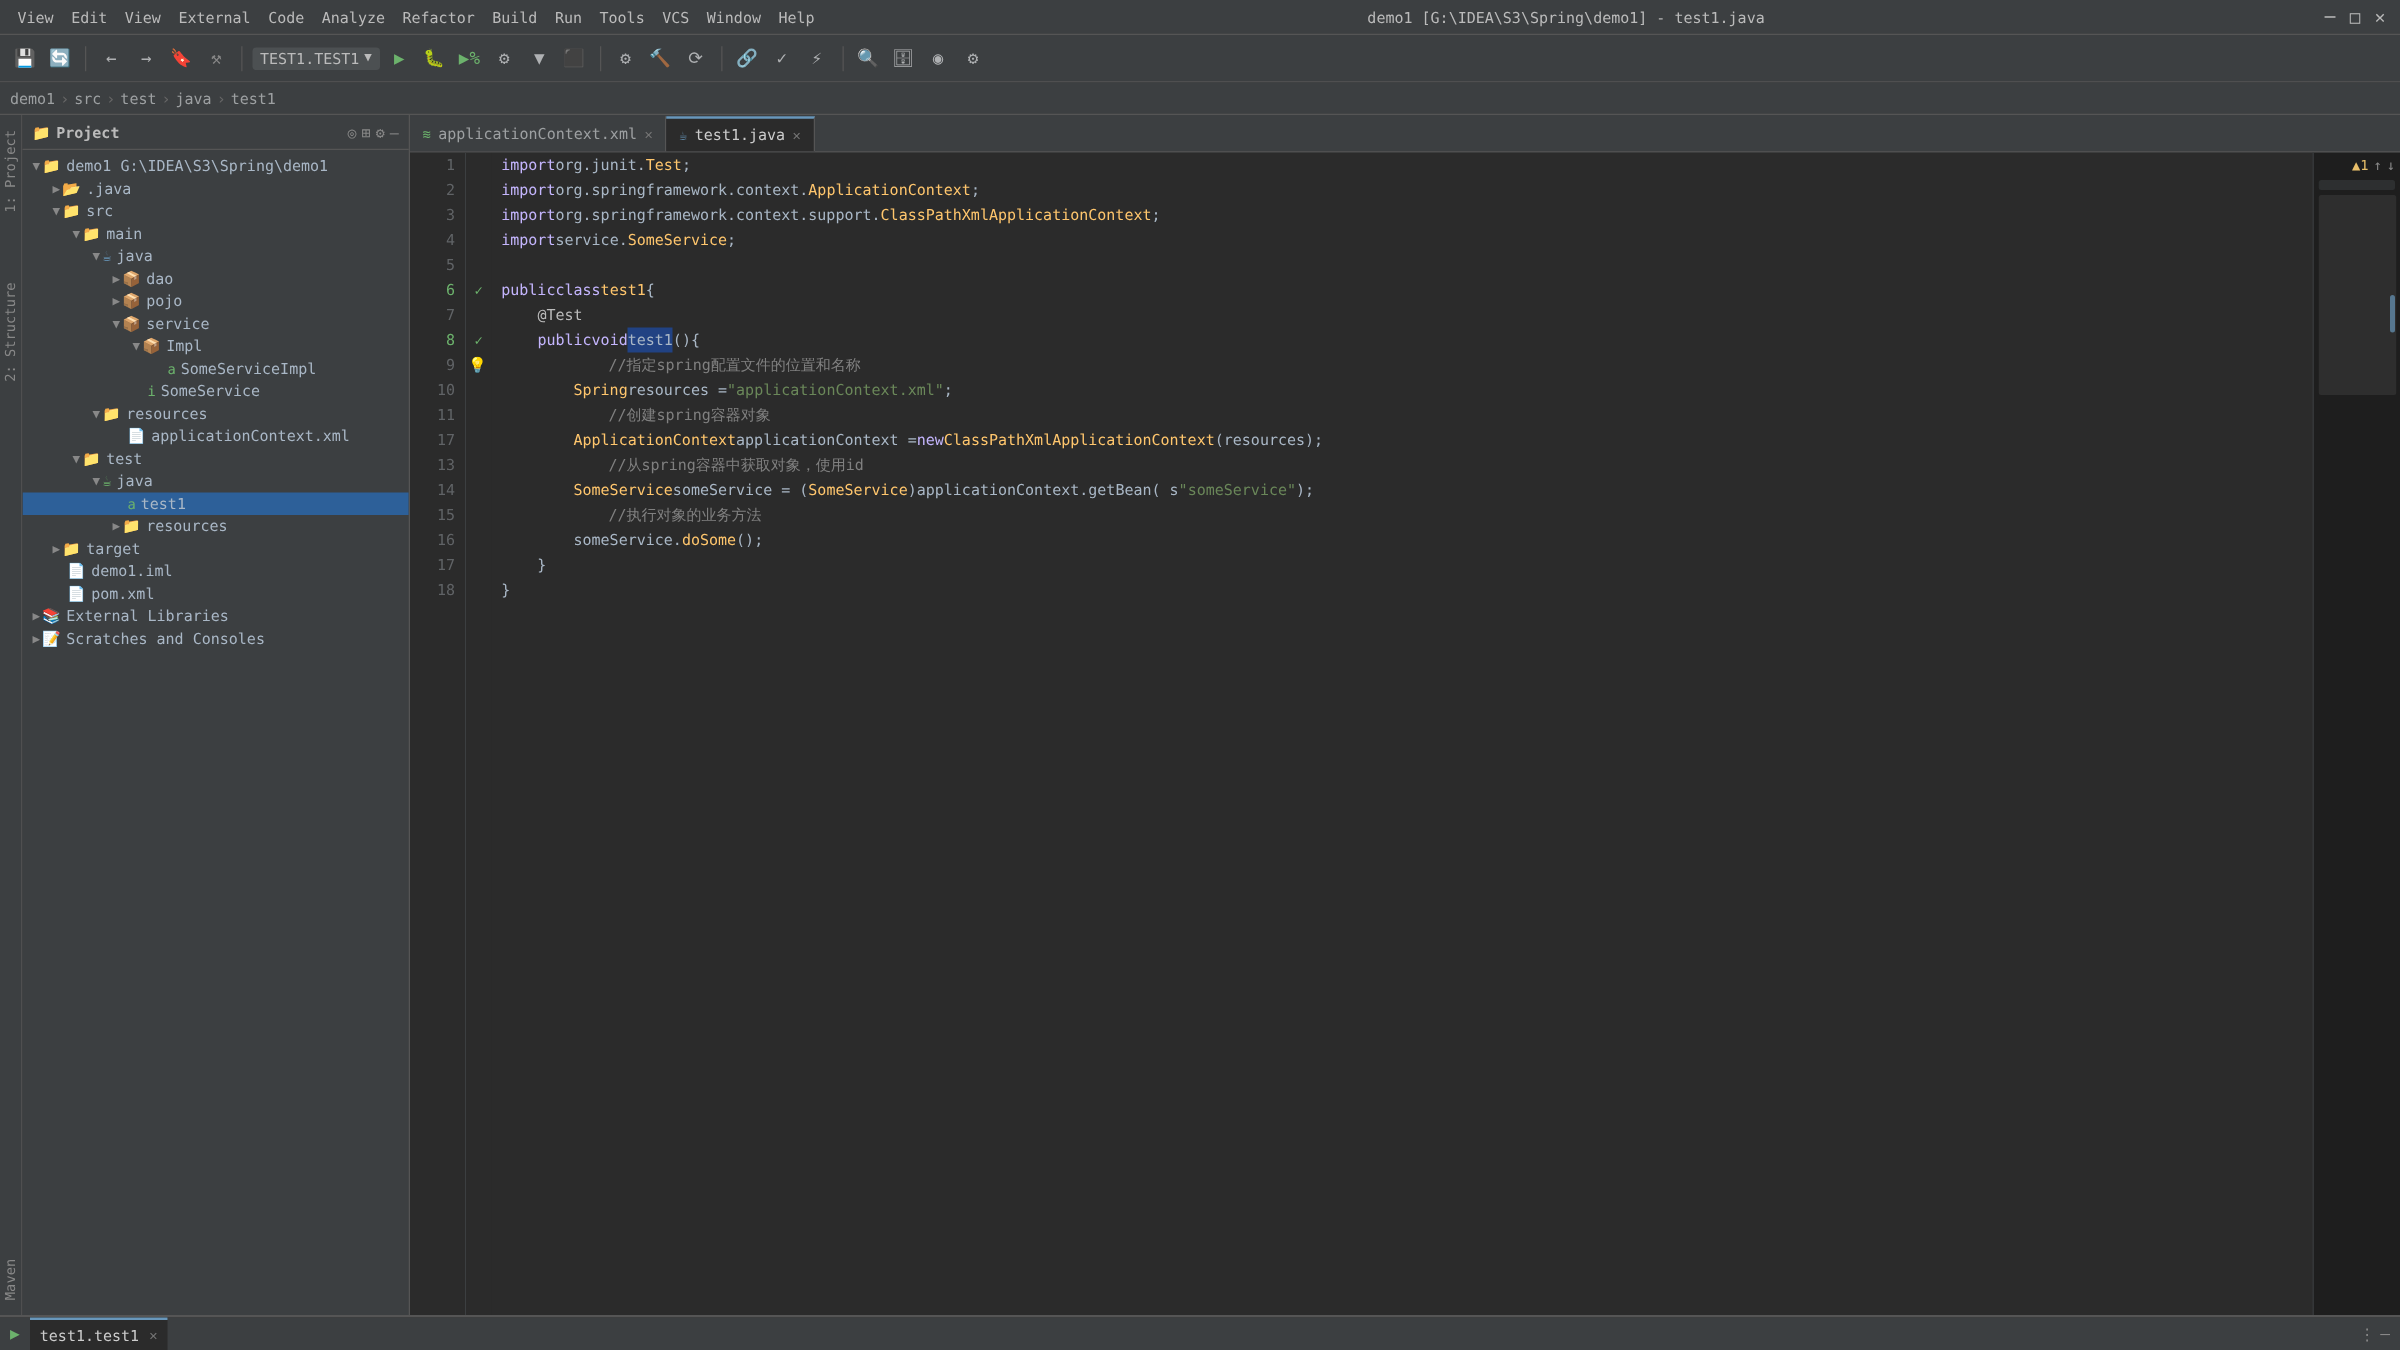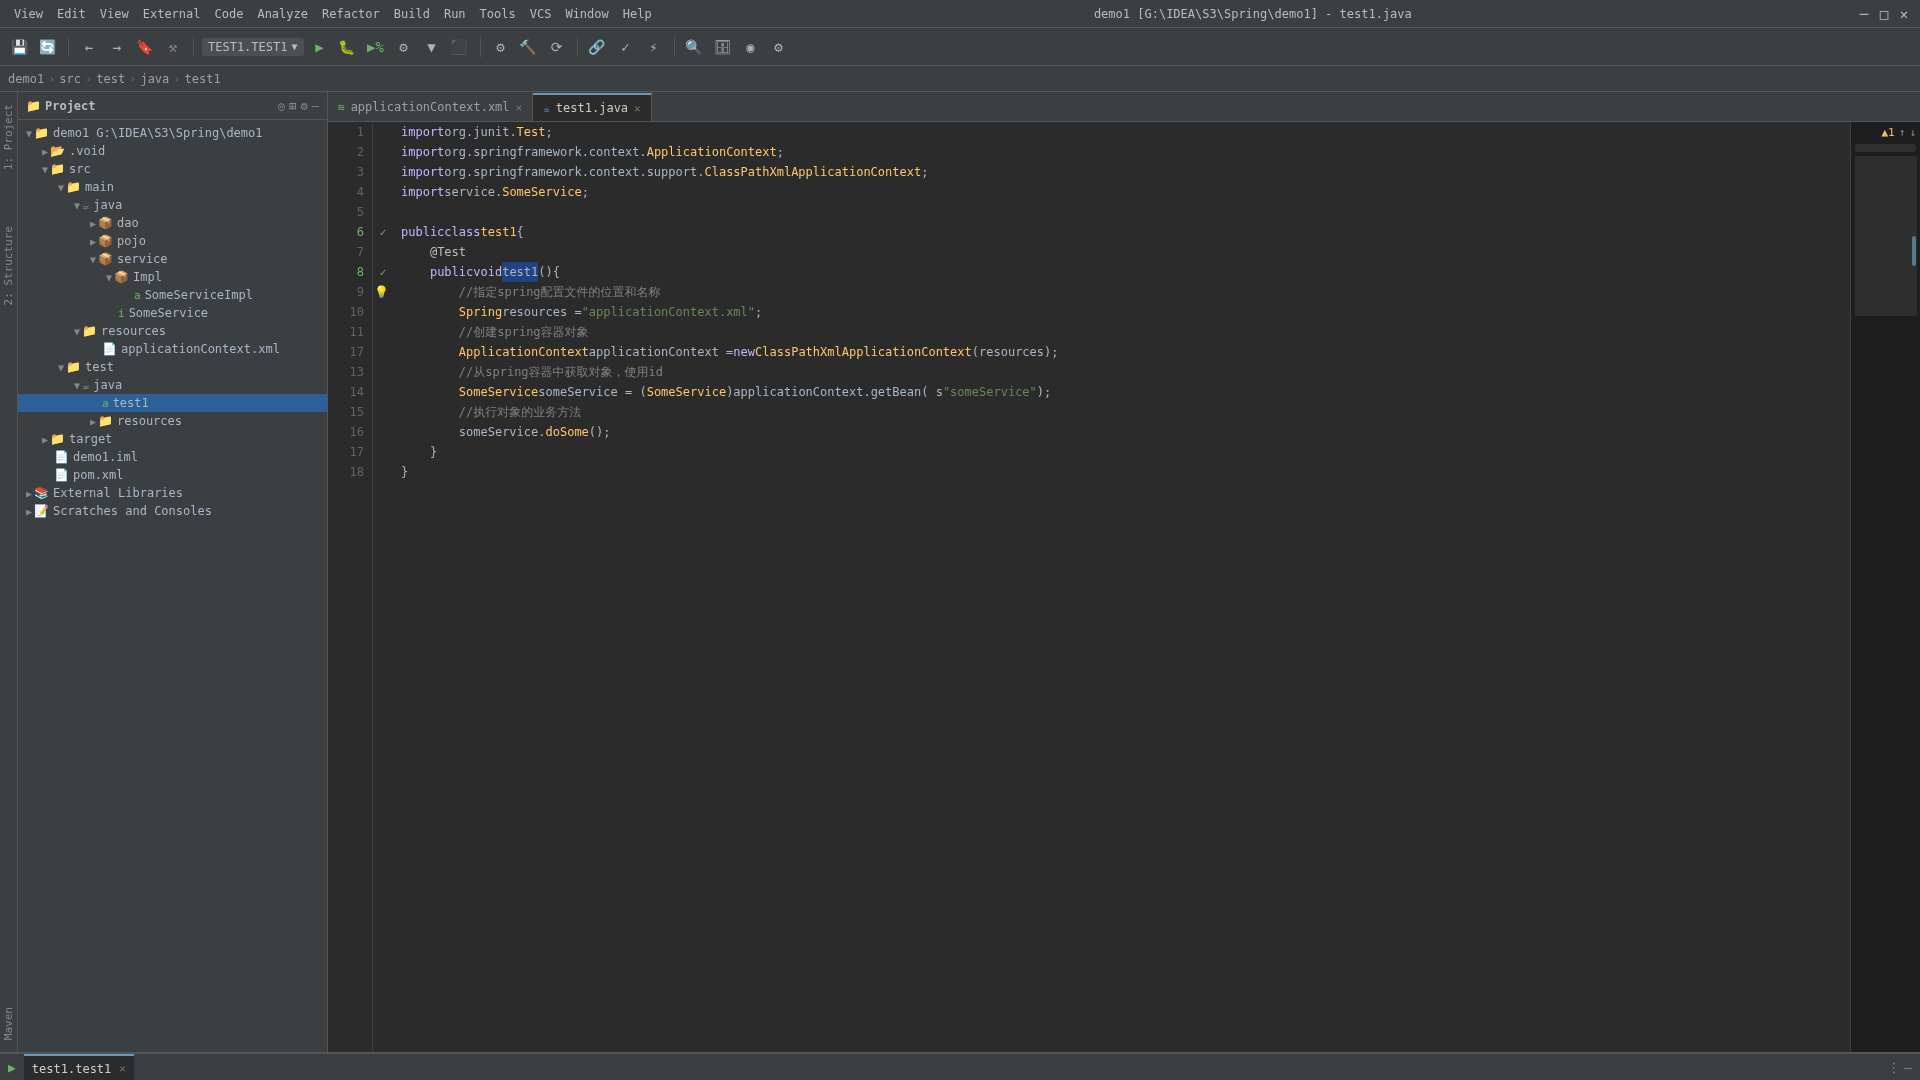--- a/index.html
+++ b/index.html
@@ -237,21 +237,21 @@
     .code-line {
       height: 20px;
       white-space: nowrap;
       display: flex;
       align-items: center;
     }
     .kw { color: #c4b5fd; }
     .cls { color: #ffc66d; }
     .str { color: #6a8759; }
     .ann { color: #bbb; }
-    .cmt { color: #808080; }
+    .cmt { color: #808080; margin-left: 28px; }
     .method { color: #ffc66d; }
     .plain { color: #a9b7c6; }
     .sel { background: #214283; }
 
     
     #right-panel {
       width: 70px;
       background: #1e1e1e;
       border-left: 1px solid #3c3f41;
     }
@@ -429,21 +429,21 @@
         <span class="indent" style="width:4px;"></span>
         <span class="arrow">▼</span>
         <span class="icon folder-icon">📁</span>
         <span>demo1  G:\IDEA\S3\Spring\demo1</span>
       </div>
 
       <div class="tree-item">
         <span class="indent" style="width:20px;"></span>
         <span class="arrow">▶</span>
         <span class="icon" style="color:#6897bb;">📂</span>
-        <span>.void</span>
+        <span>.java</span>
       </div>
 
       <div class="tree-item">
         <span class="indent" style="width:20px;"></span>
         <span class="arrow">▼</span>
         <span class="icon src-icon">📁</span>
         <span>src</span>
       </div>
 
       <div class="tree-item">

